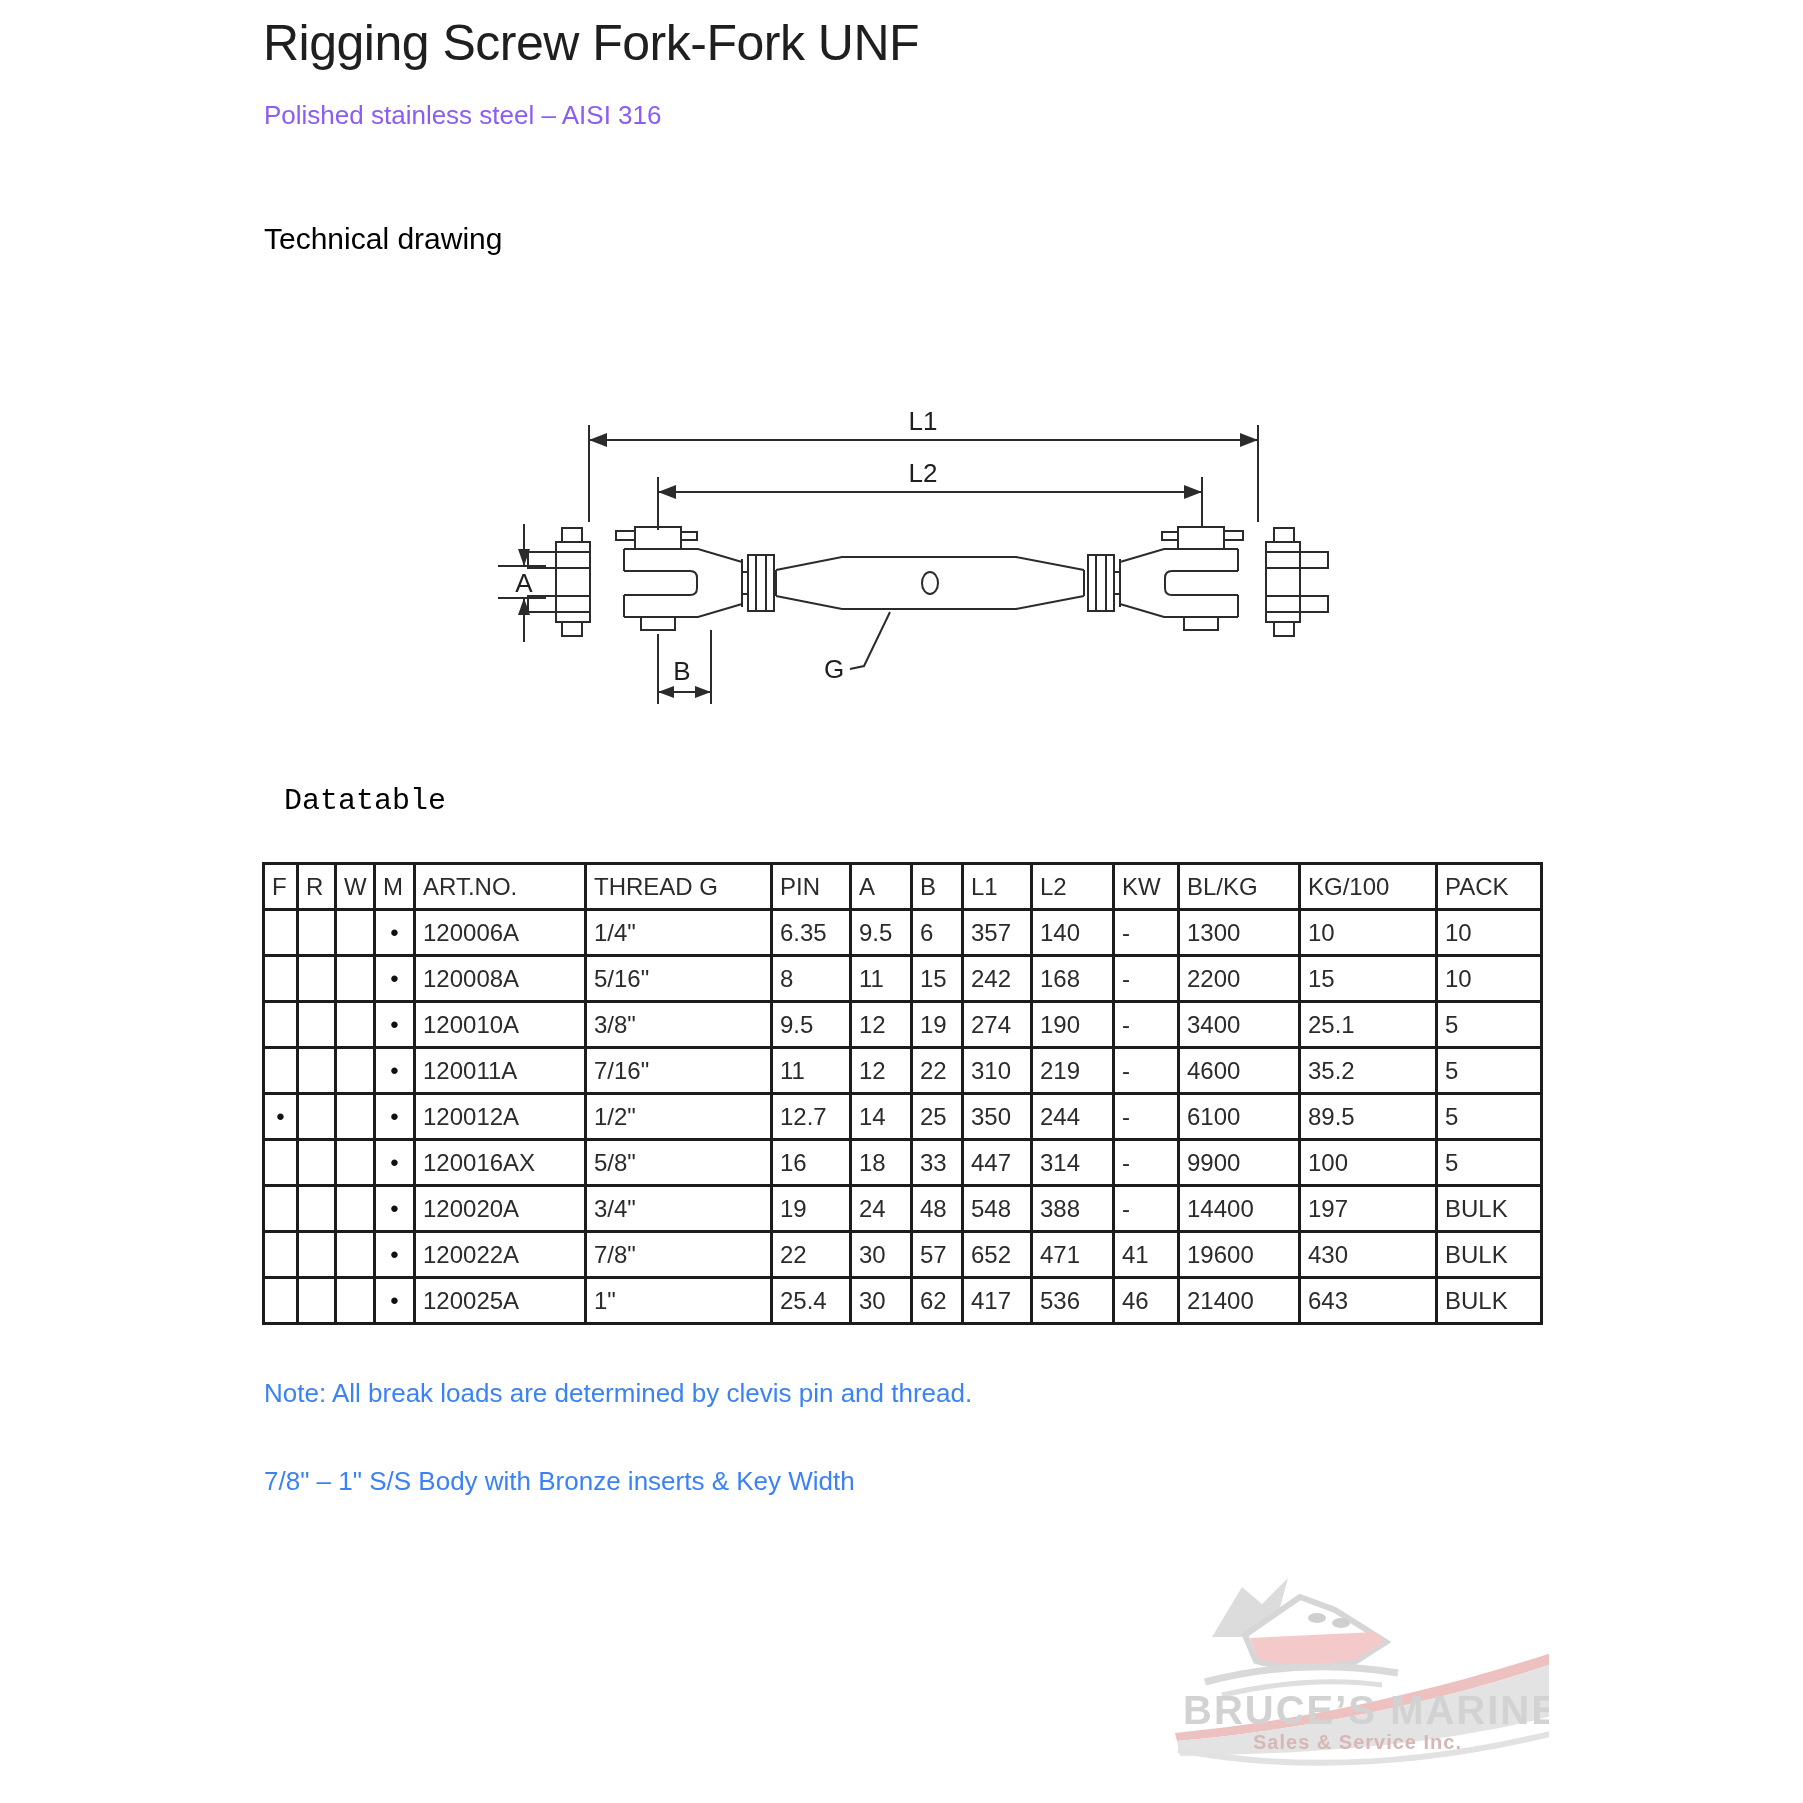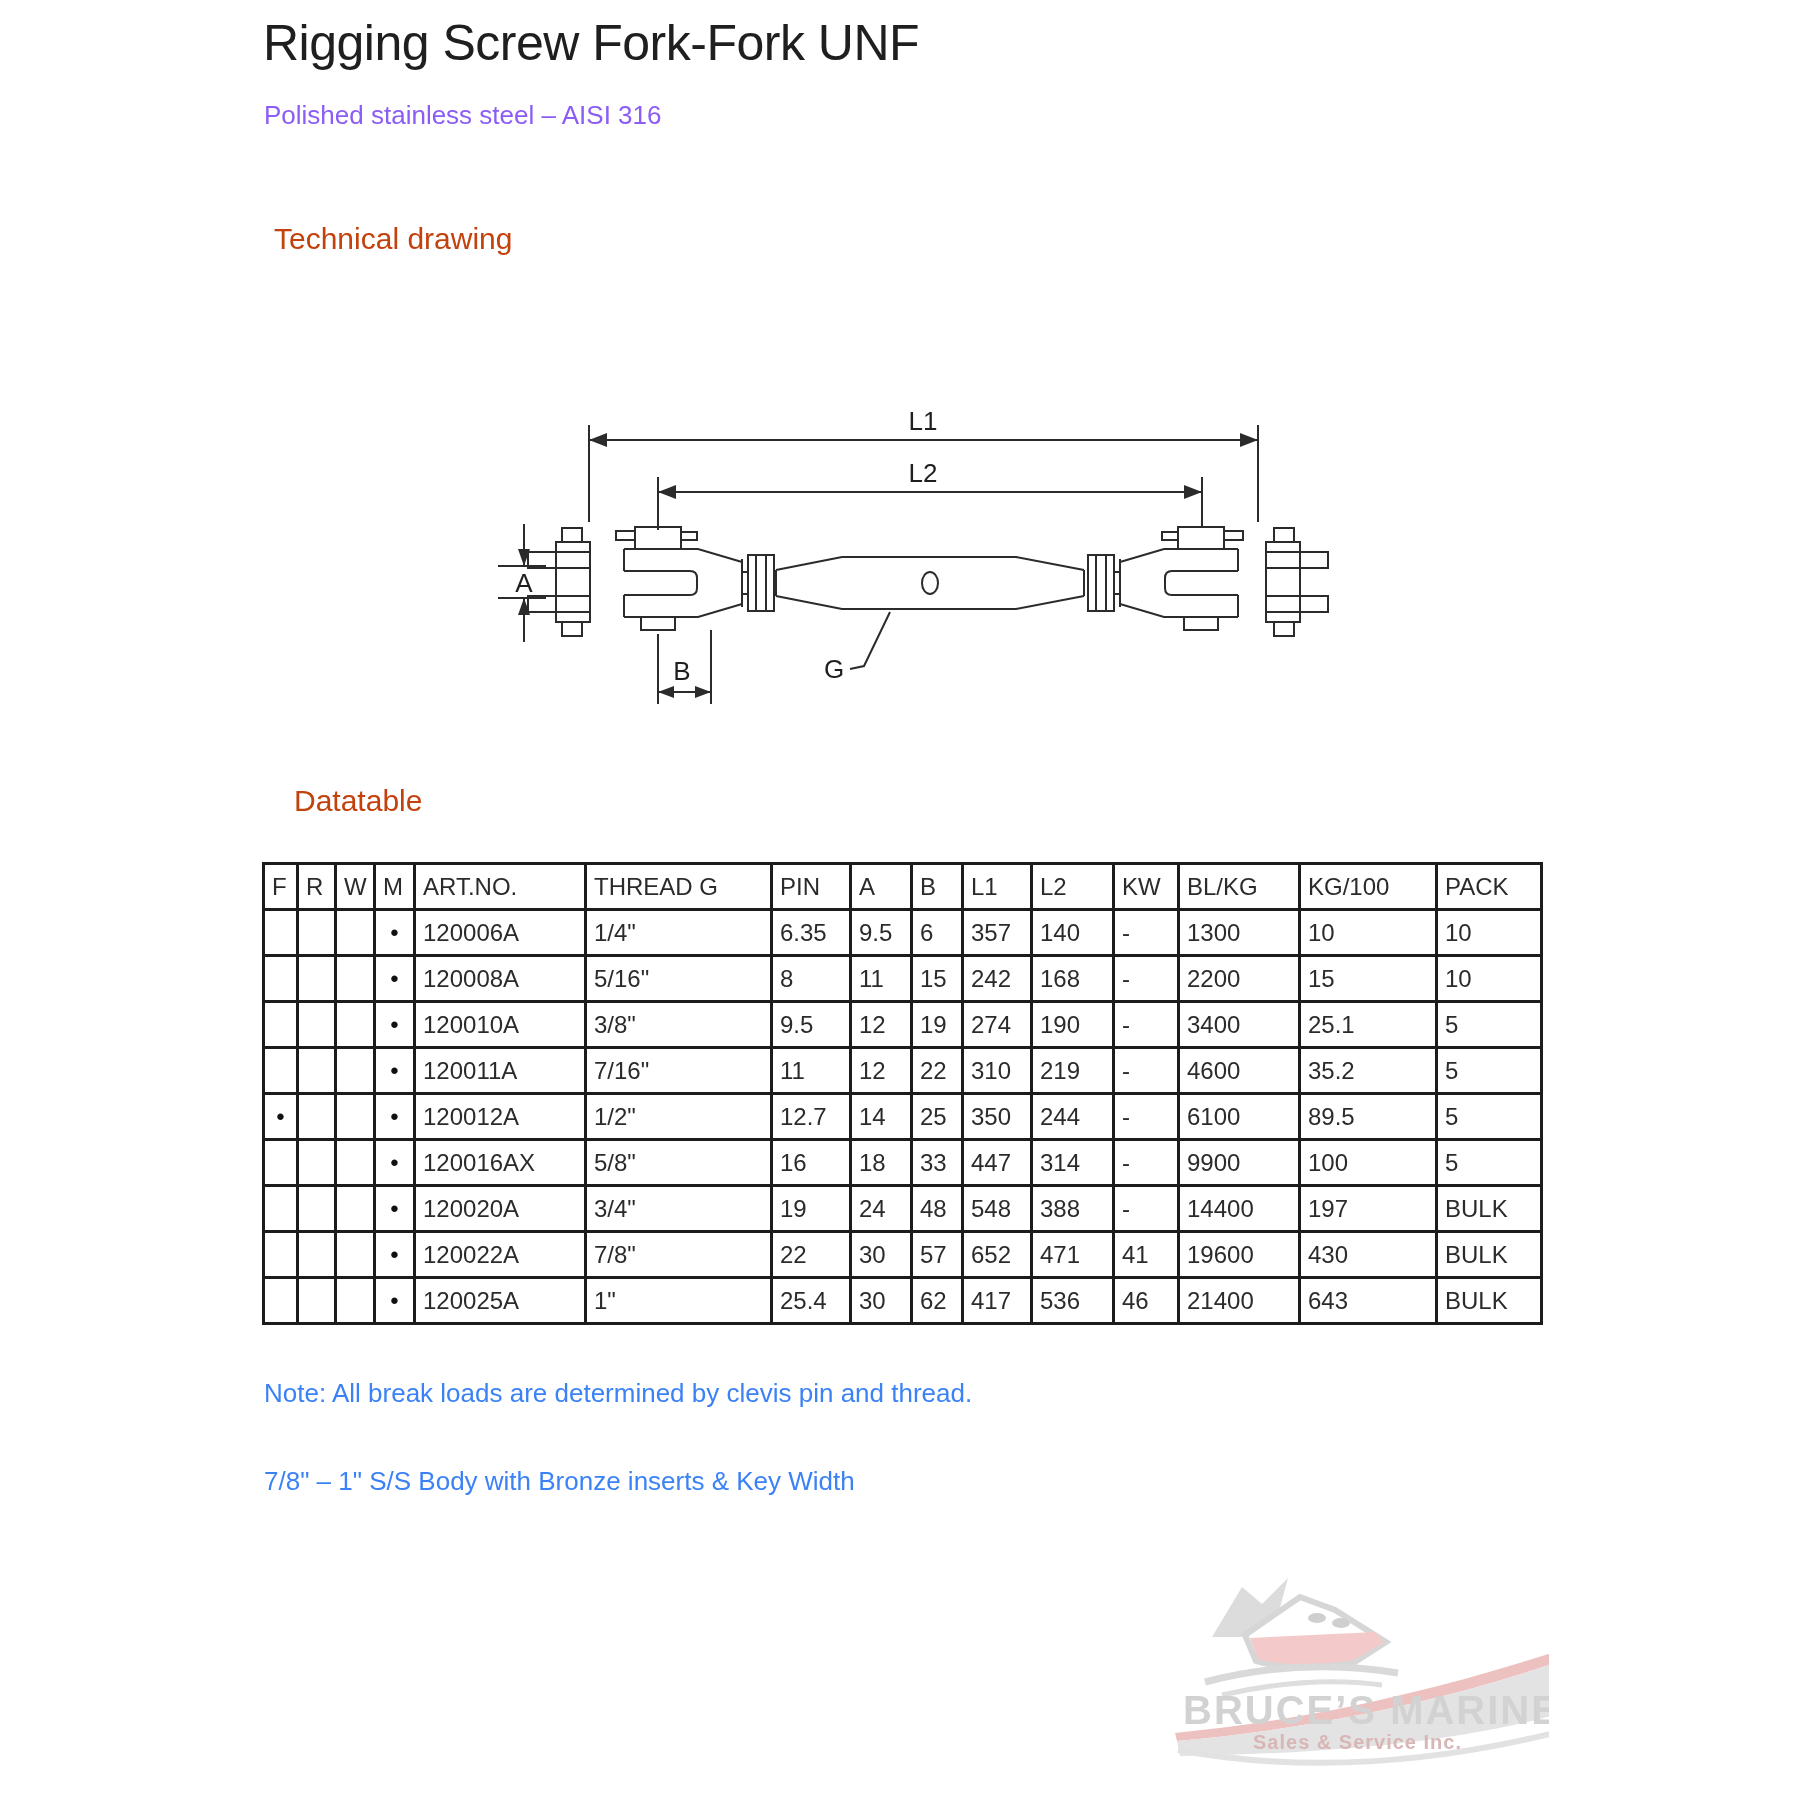--- a/index.html
+++ b/index.html
@@ -1,23 +1,23 @@
 <!DOCTYPE html>
 <html><head>
 <meta charset="utf-8">
 <style>
   html,body{margin:0;padding:0;background:#fff;}
   .page{position:relative;width:1549px;height:1803px;background:#ffffff;
         font-family:"Liberation Sans",sans-serif;overflow:hidden;color:#222;}
   .title{position:absolute;left:263px;top:14px;font-size:50px;font-weight:500;
          color:#1f1f1f;letter-spacing:-0.5px;}
   .subtitle{position:absolute;left:264px;top:100px;font-size:26px;color:#8b5cf6;}
-  .heading{position:absolute;font-size:30px;color:#c2410c;margin-left:10px;}
+  .heading{position:absolute;font-size:30px;color:#000000;}
   .h-tech{left:264px;top:222px;}
-  .h-data{left:284px;top:784px;}
+  .h-data{left:284px;top:784px;font-family:Liberation Mono, monospace;}
   .note{position:absolute;font-size:26px;color:#3b82f6;white-space:nowrap;}
   .note1{left:264px;top:1378px;}
   .note2{left:264px;top:1466px;}
   svg.drawing{position:absolute;left:440px;top:330px;}
   svg.logo{position:absolute;left:1150px;top:1542px;}
   table.datatable{position:absolute;left:262px;top:862px;width:1278px;
         border-collapse:collapse;table-layout:fixed;}
   table.datatable th,table.datatable td{
         border:3px solid #1c1c1c;height:43px;font-size:24px;font-weight:400;
         text-align:left;padding:0 2px 0 7px;color:#2b2b2b;white-space:nowrap;

